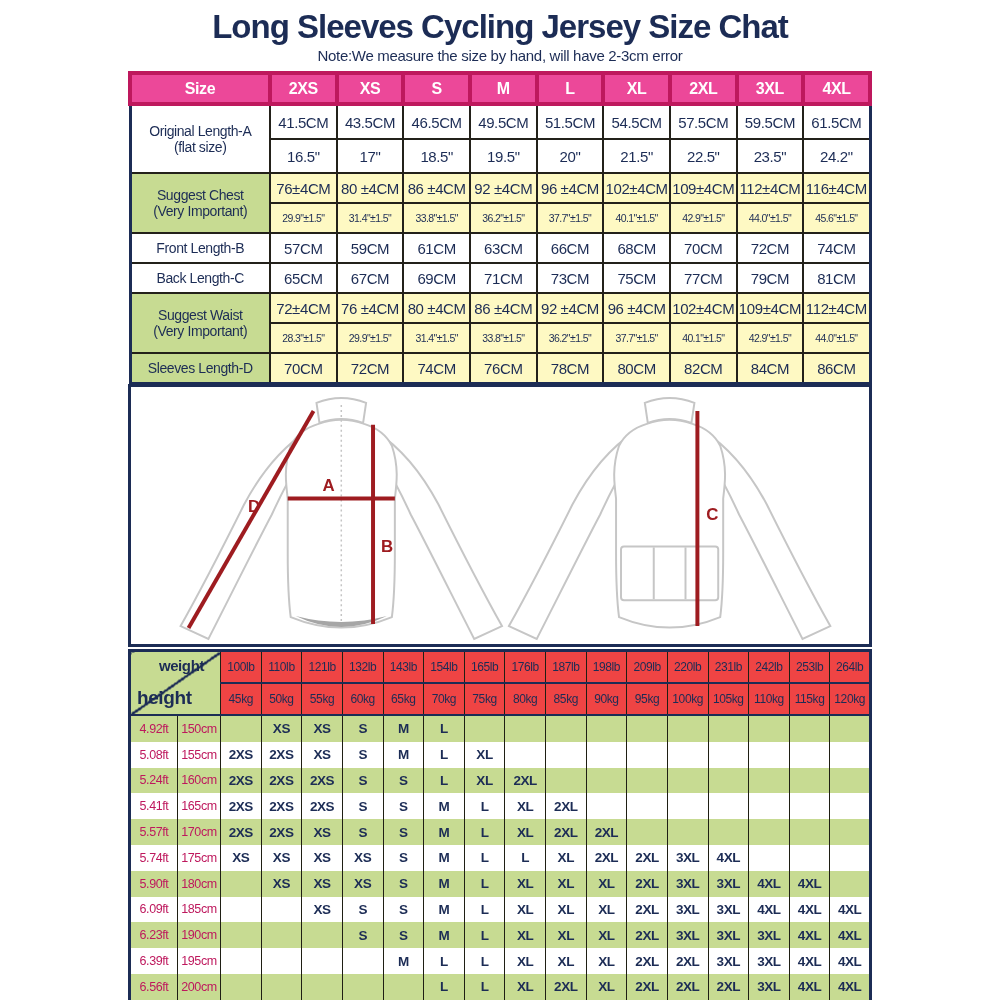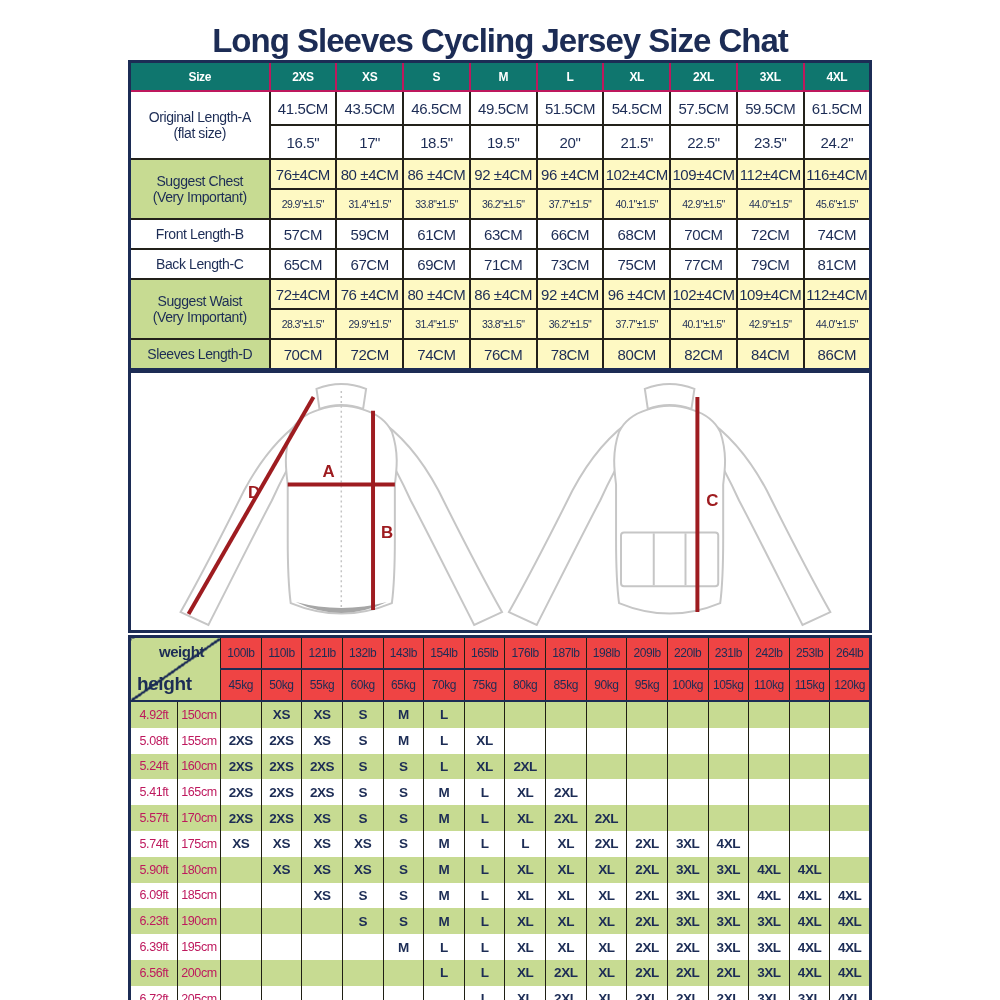--- a/index.html
+++ b/index.html
@@ -1,26 +1,26 @@
 <!DOCTYPE html>
 <html><head>
 <meta charset="utf-8">
 <style>
   html,body{margin:0;padding:0;background:#fff;}
   body{width:1000px;height:1000px;overflow:hidden;font-family:"Liberation Sans",sans-serif;color:#1c2c55;}
-  .page{width:1000px;height:1000px;box-sizing:border-box;padding-top:20px;}
+  .page{width:1000px;height:1000px;box-sizing:border-box;padding-top:6px;}
   .title{text-align:center;font-size:33px;font-weight:bold;color:#1c2c55;margin:2px 0 0 0;letter-spacing:-1px;}
   .note{text-align:center;font-size:15px;color:#1c2c55;margin:1px 0 7px 0;letter-spacing:-0.3px;}
   .content{width:744px;margin:0 auto;}
 
   table{border-collapse:collapse;table-layout:fixed;width:744px;letter-spacing:-0.4px;}
 
   
   .size-table{border:3px solid #1c2c55;}
-  .size-table th{background:#0f766e;color:#fff;font-size:12px;font-weight:bold;height:27px;border:2px solid #be185d;padding:0;}
+  .size-table th{background:#ec4899;color:#fff;font-size:16px;font-weight:bold;height:27px;border:4px solid #be185d;padding:0;}
   .size-table td{border:2px solid #23211a;text-align:center;font-size:15px;color:#1c2c55;padding:0;height:28px;overflow:hidden;white-space:nowrap;}
   .size-table tr.tall td{height:32px;}
   .size-table td.rowlabel{font-size:14px;background:#fff;line-height:1.15;}
   .size-table tr.green td{background:#fef9c3;}
   .size-table tr.green td.rowlabel{background:#c7db92;}
   .size-table td.tiny{font-size:10.5px;letter-spacing:-0.6px;}
 
   
   .diagram{border:3px solid #1c2c55;height:257px;margin-top:-1px;position:relative;background:#fff;}
   .diagram svg{display:block;width:100%;height:100%;}
@@ -38,20 +38,21 @@
   .fit-table tbody tr.g td{background:#c7db92;}
   .fit-table tbody tr.w td{background:#fff;}
   .fit-table td.ft,.fit-table td.cm{font-size:12.5px;color:#be185d;}
   .fit-table td.sz{font-weight:bold;font-size:13.5px;color:#1c2c55;}
 </style>
 </head>
 <body>
 
 <div class="page">
   <h1 class="title">Long Sleeves Cycling Jersey Size Chat</h1>
+  <div class="note">Note:We measure the size by hand, will have 2-3cm error</div>
 
   <div class="content">
 
     <table class="size-table" id="size-table">
         <colgroup>
           <col style="width: 140px;">
           <col>
           <col>
           <col>
           <col>

